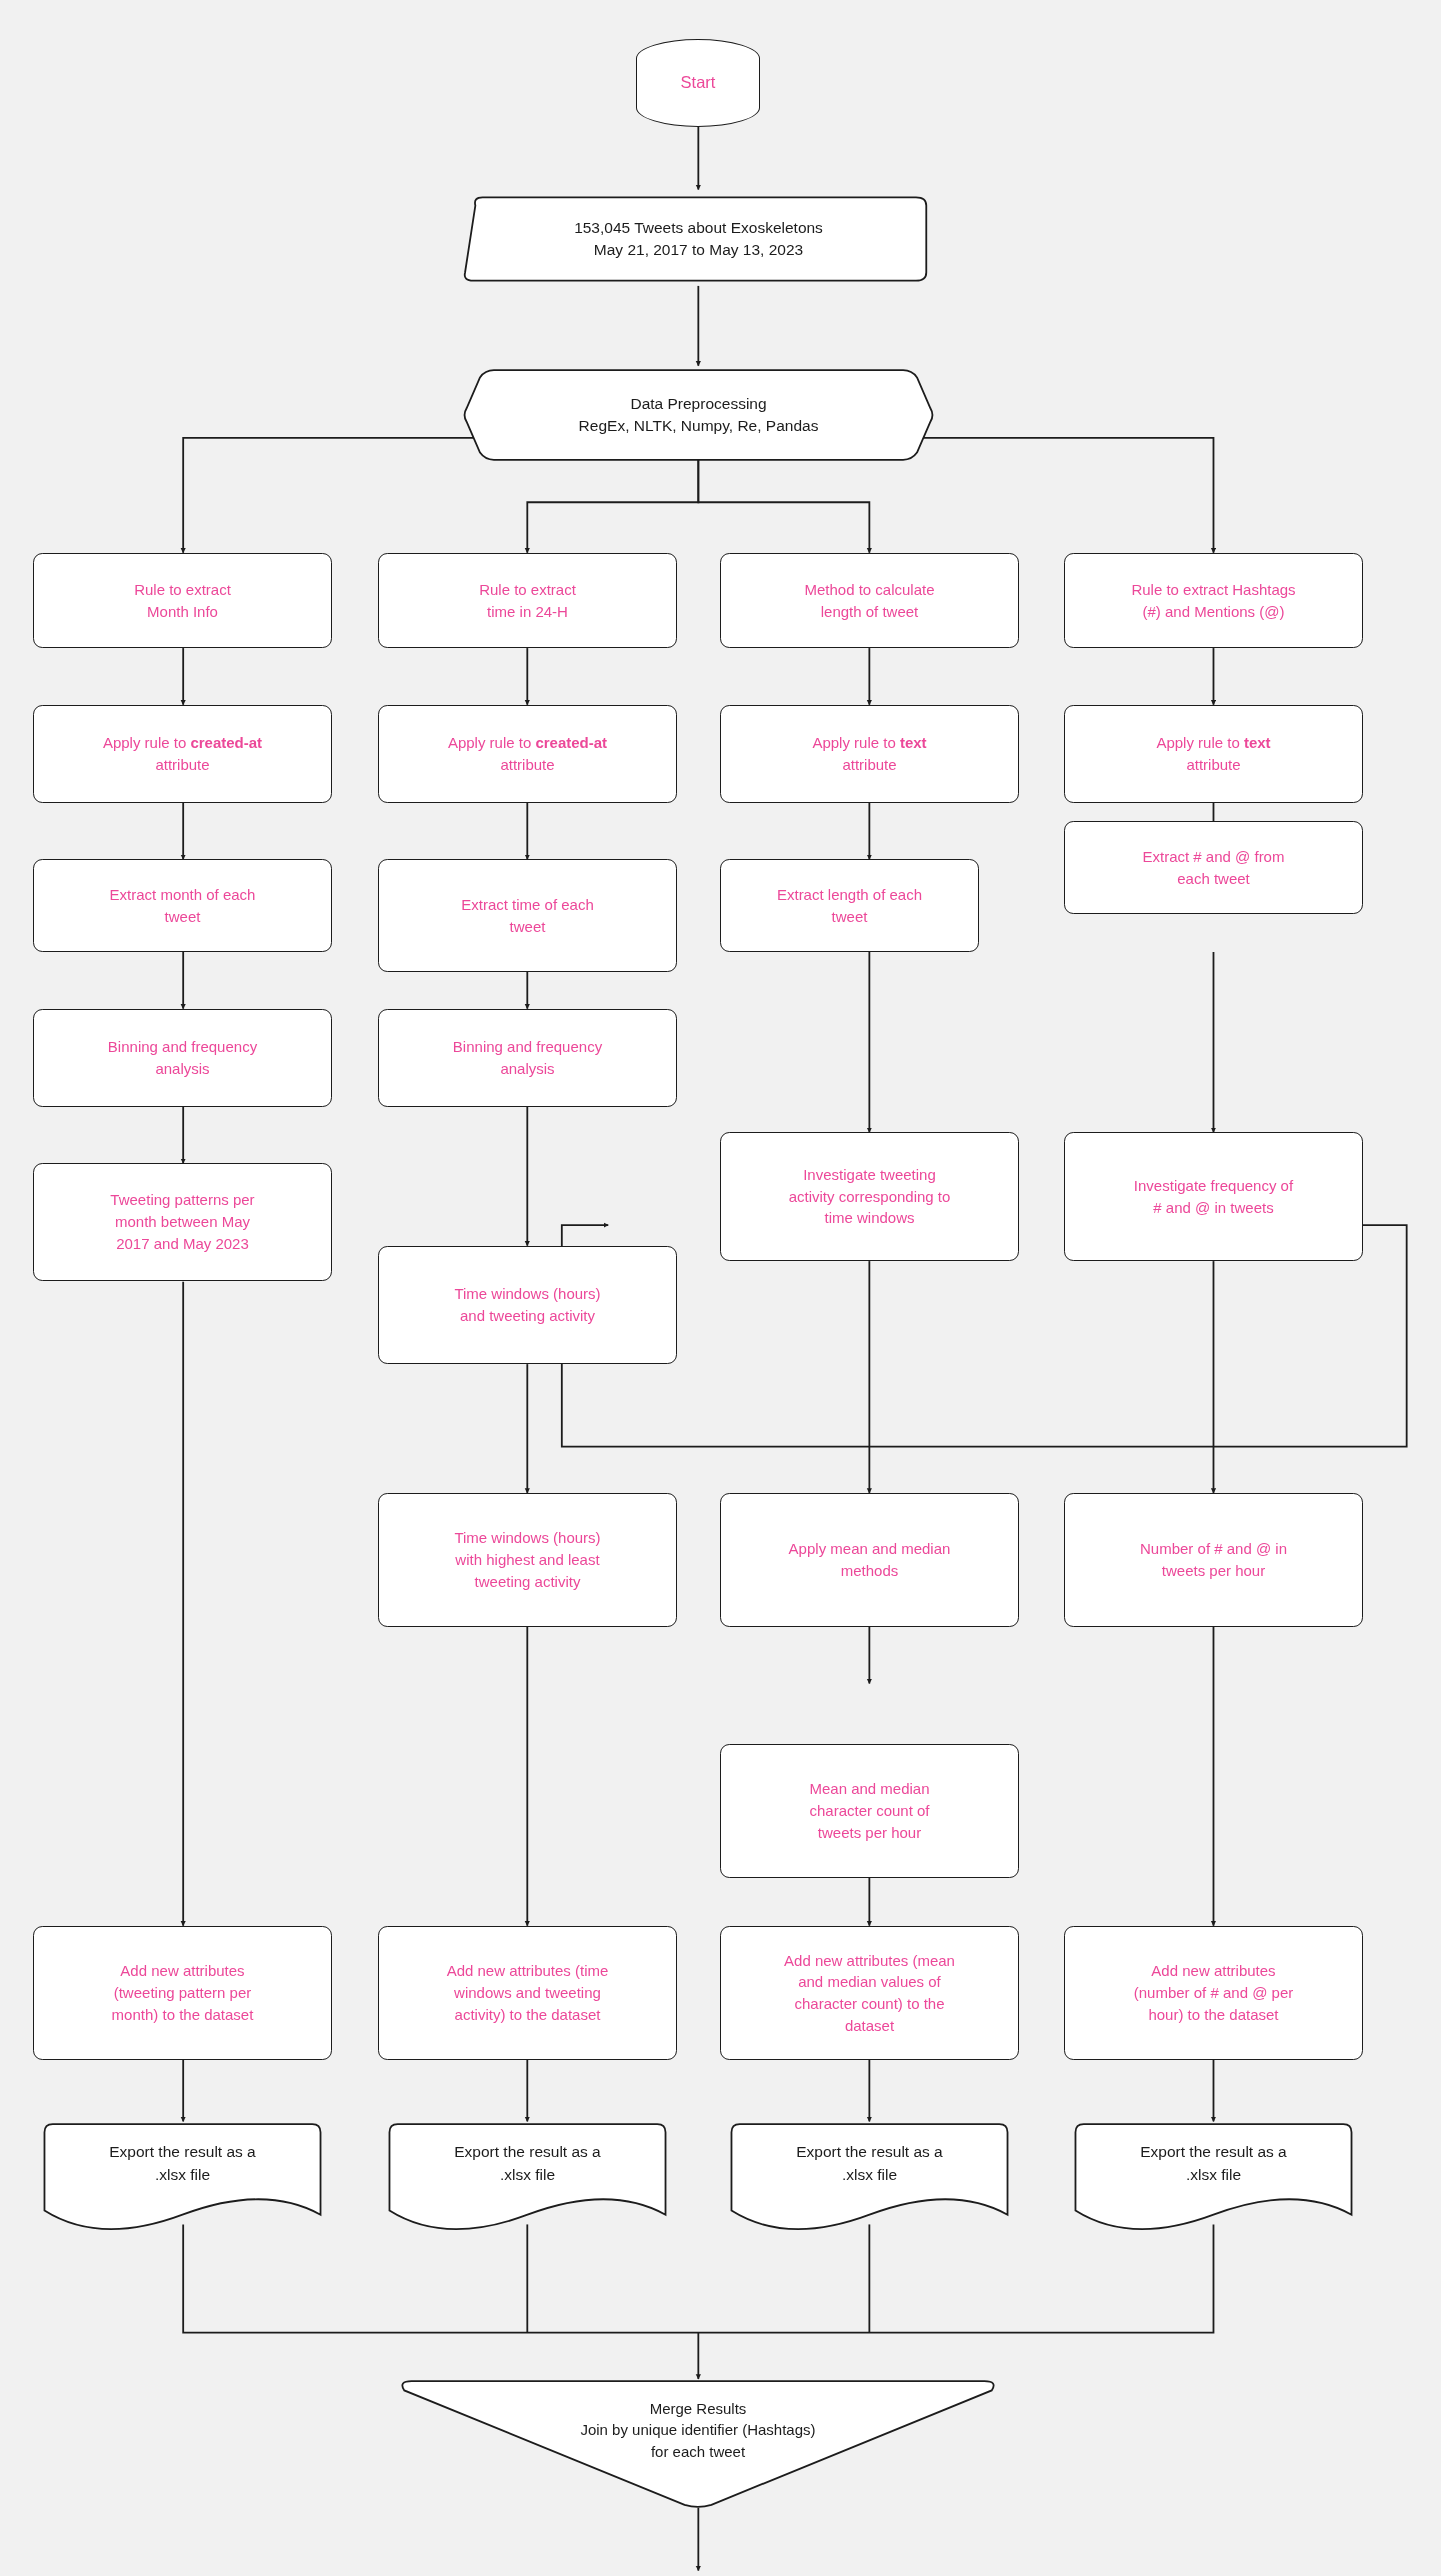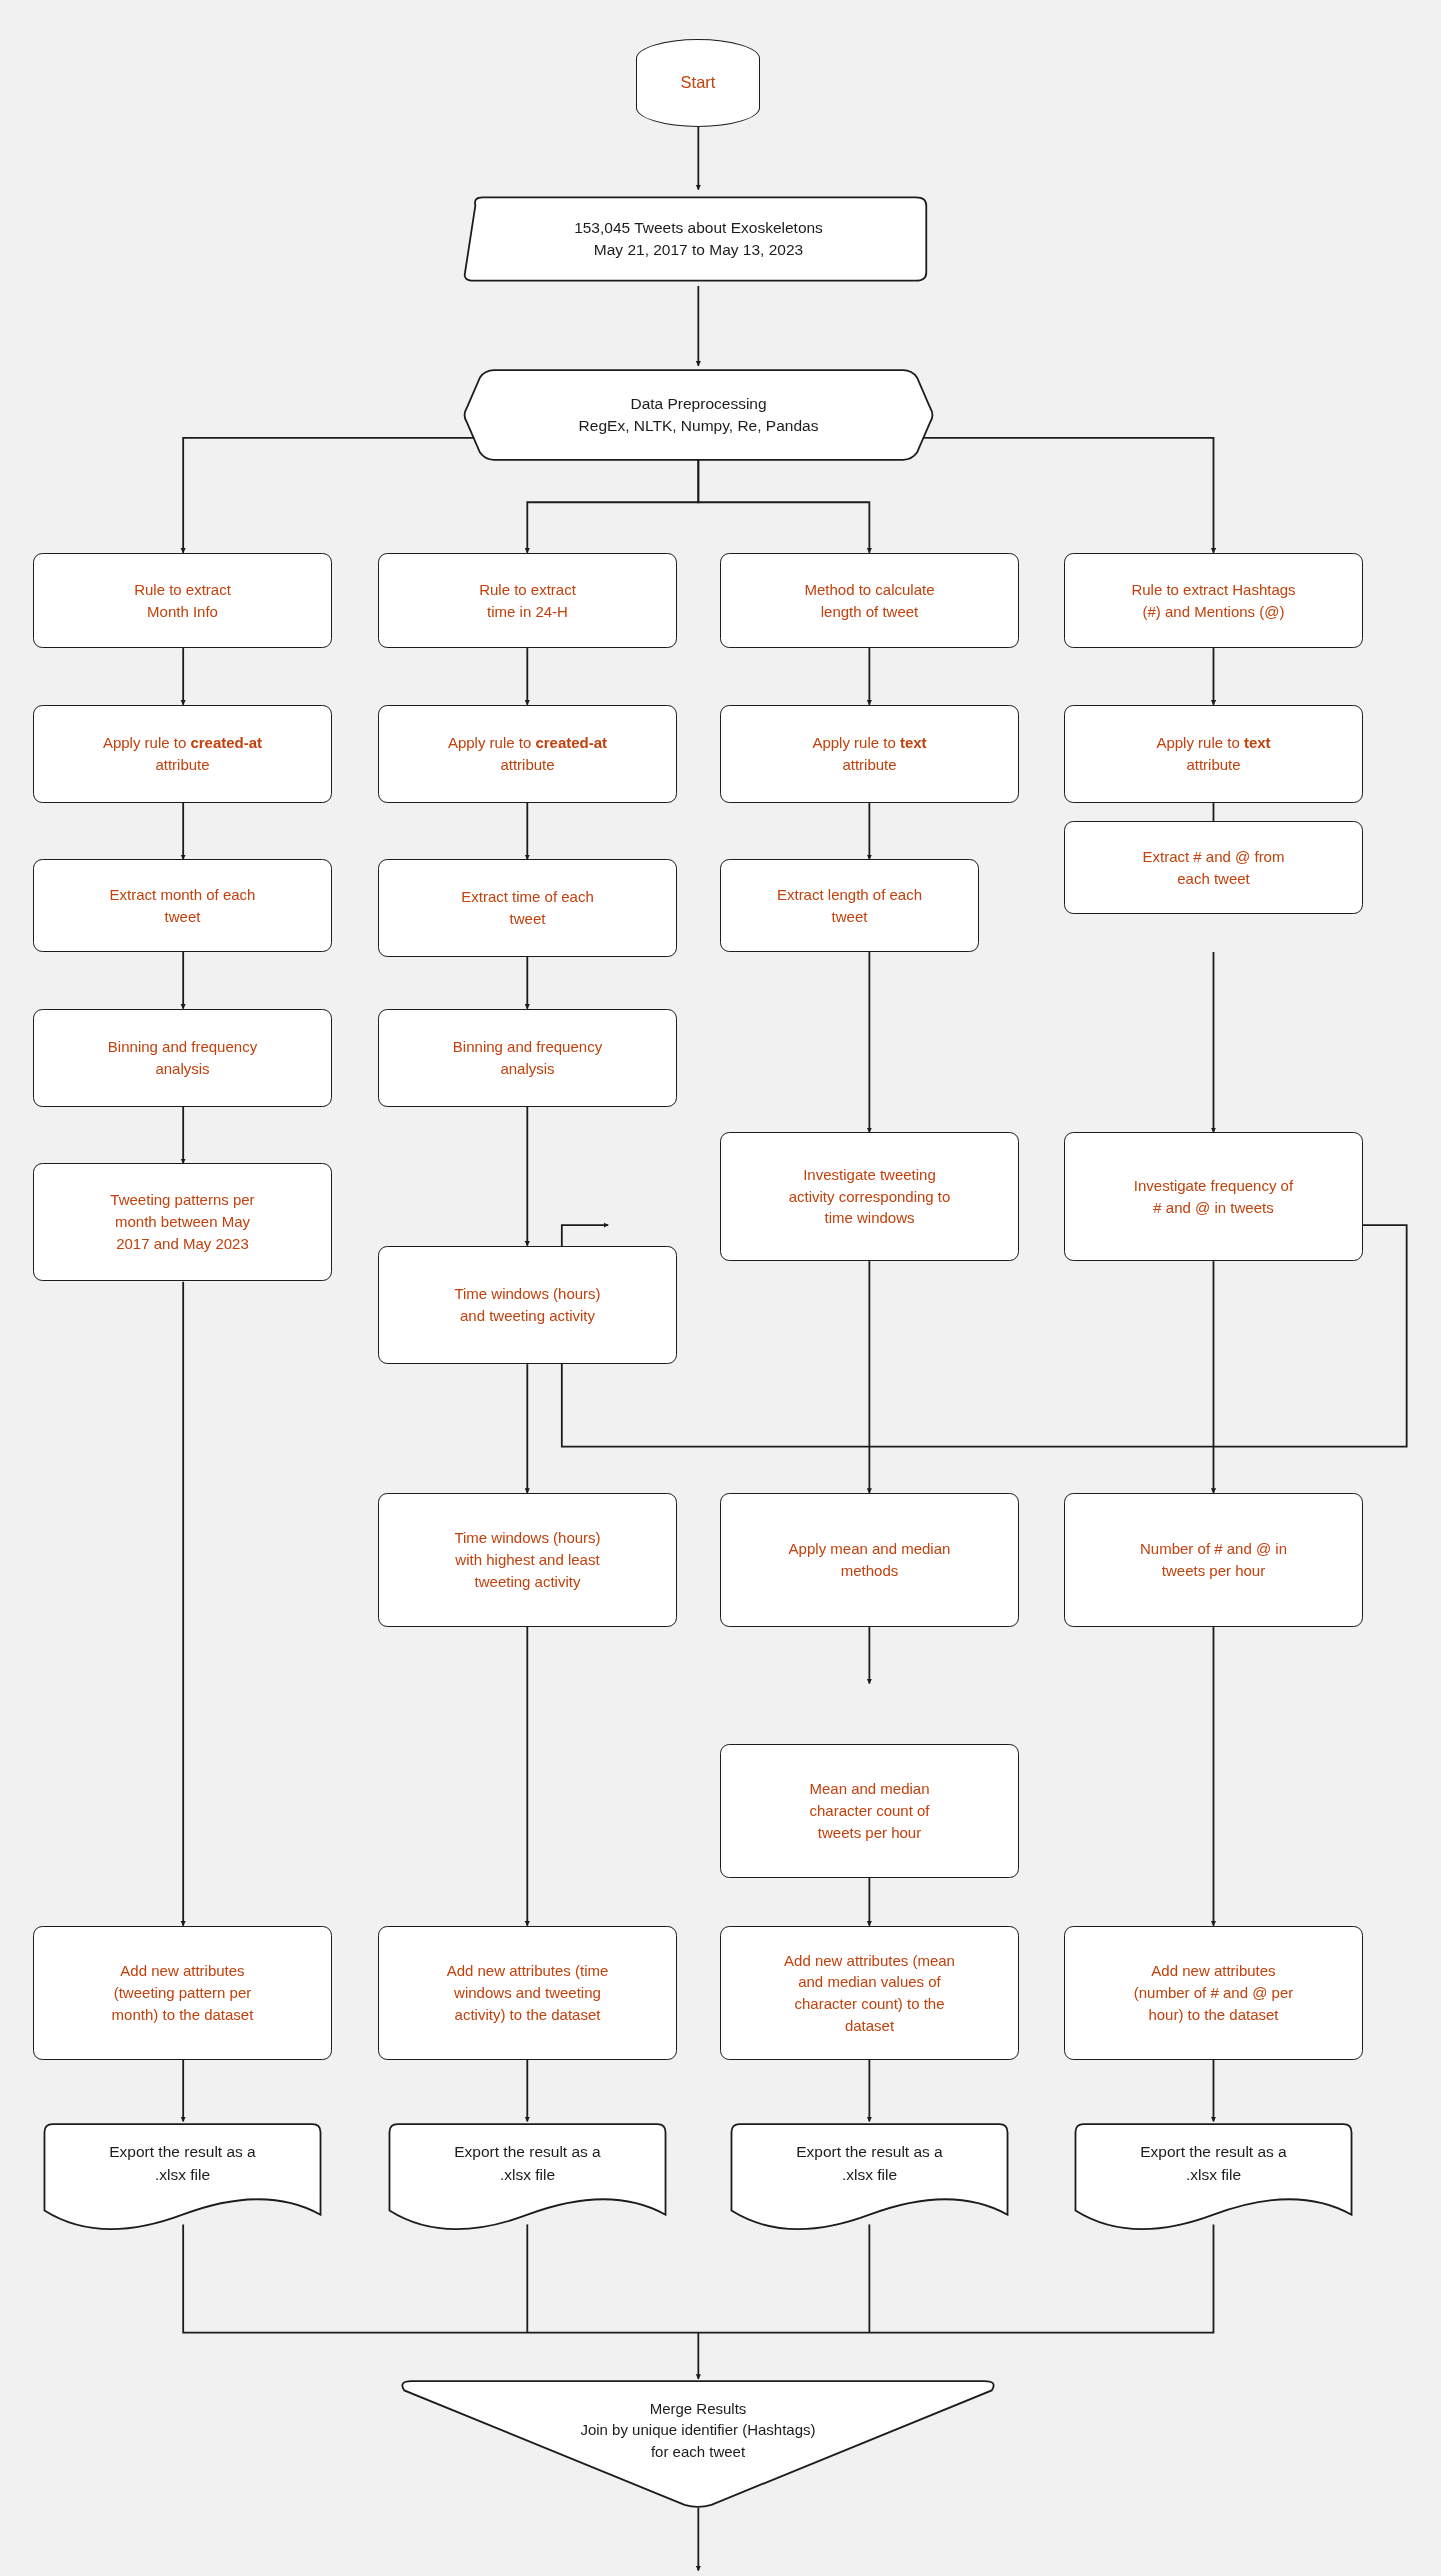--- a/index.html
+++ b/index.html
@@ -1,21 +1,21 @@
 <!DOCTYPE html>
 <html style="font-size:8.2px"><head>
 <meta charset="utf-8">
 <style>
   html,body{margin:0;padding:0;background:#ffffff;}
   body{font-family:"Liberation Sans", sans-serif;}
   #stage{position:relative;width:1442px;height:2924px;background:#f1f1f1;overflow:hidden;}
   svg#wires{position:absolute;left:0;top:0;width:1442px;height:2924px;}
   .node{position:absolute;box-sizing:border-box;background:#ffffff;border:1.5px solid #1c1c1c;
         display:flex;align-items:center;justify-content:center;text-align:center;
-        color:#c2410c;line-height:1.45;}
+        color:#ec4899;line-height:1.45;}
   .rounded{border-radius:9.3px;}
   .proc{font-size:15px;padding:5.2px 9.3px;}
   .terminal{border-radius:50% / 22%;font-size:16.5px;width:124px;height:88px;}
   .shape-host{position:absolute;}
   .shape-host svg{position:absolute;left:0;top:0;overflow:visible;}
   .shape-label{position:absolute;left:0;top:0;width:100%;height:100%;
         display:flex;align-items:center;justify-content:center;text-align:center;
         font-size:15.5px;color:#1c1c1c;line-height:1.45;padding:0 13.4px;box-sizing:border-box;}
   .lbl-lines{white-space:pre-line;}
   b{font-weight:bold;}
@@ -135,21 +135,21 @@
     <span>Apply rule to <b>text</b><br>attribute</span>
   </div>
   <div class="node rounded proc" style="left:1064px;top:705px;width:299px;height:98px;">
     <span>Apply rule to <b>text</b><br>attribute</span>
   </div>
 
   <div class="node rounded proc" style="left:33px;top:859px;width:299px;height:93px;">
     <span class="lbl-lines">Extract month of each
 tweet</span>
   </div>
-  <div class="node rounded proc" style="left:378px;top:859px;width:299px;height:98px;">
+  <div class="node rounded proc" style="left:378px;top:859px;width:299px;height:113px;">
     <span class="lbl-lines">Extract time of each
 tweet</span>
   </div>
   <div class="node rounded proc" style="left:720px;top:859px;width:259px;height:93px;justify-content:center;">
     <span class="lbl-lines">Extract length of each
 tweet</span>
   </div>
   <div class="node rounded proc" style="left:1064px;top:821px;width:299px;height:93px;">
     <span class="lbl-lines">Extract # and @ from
 each tweet</span>

